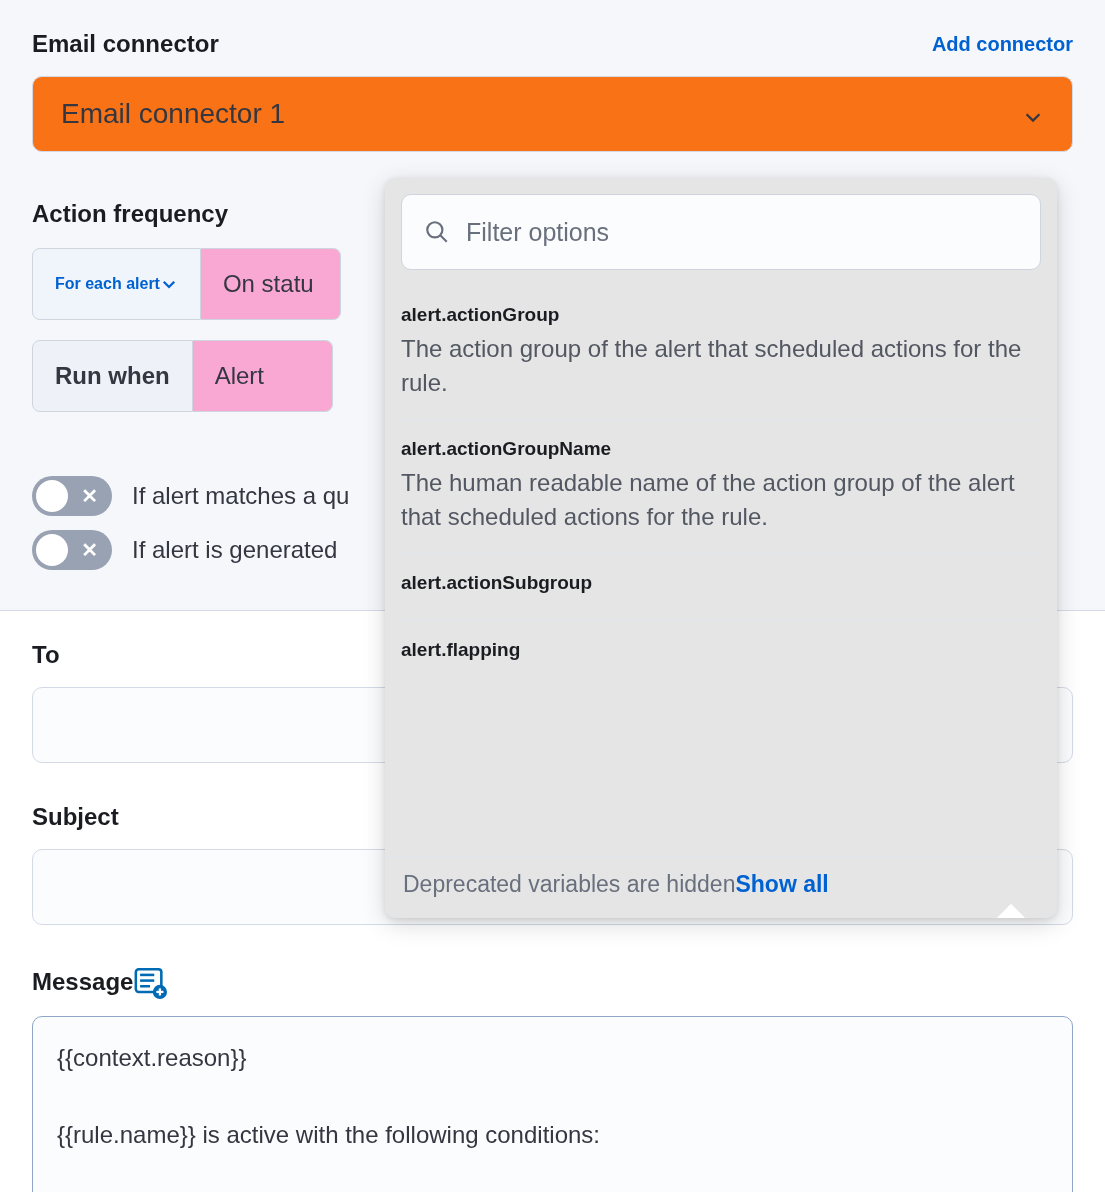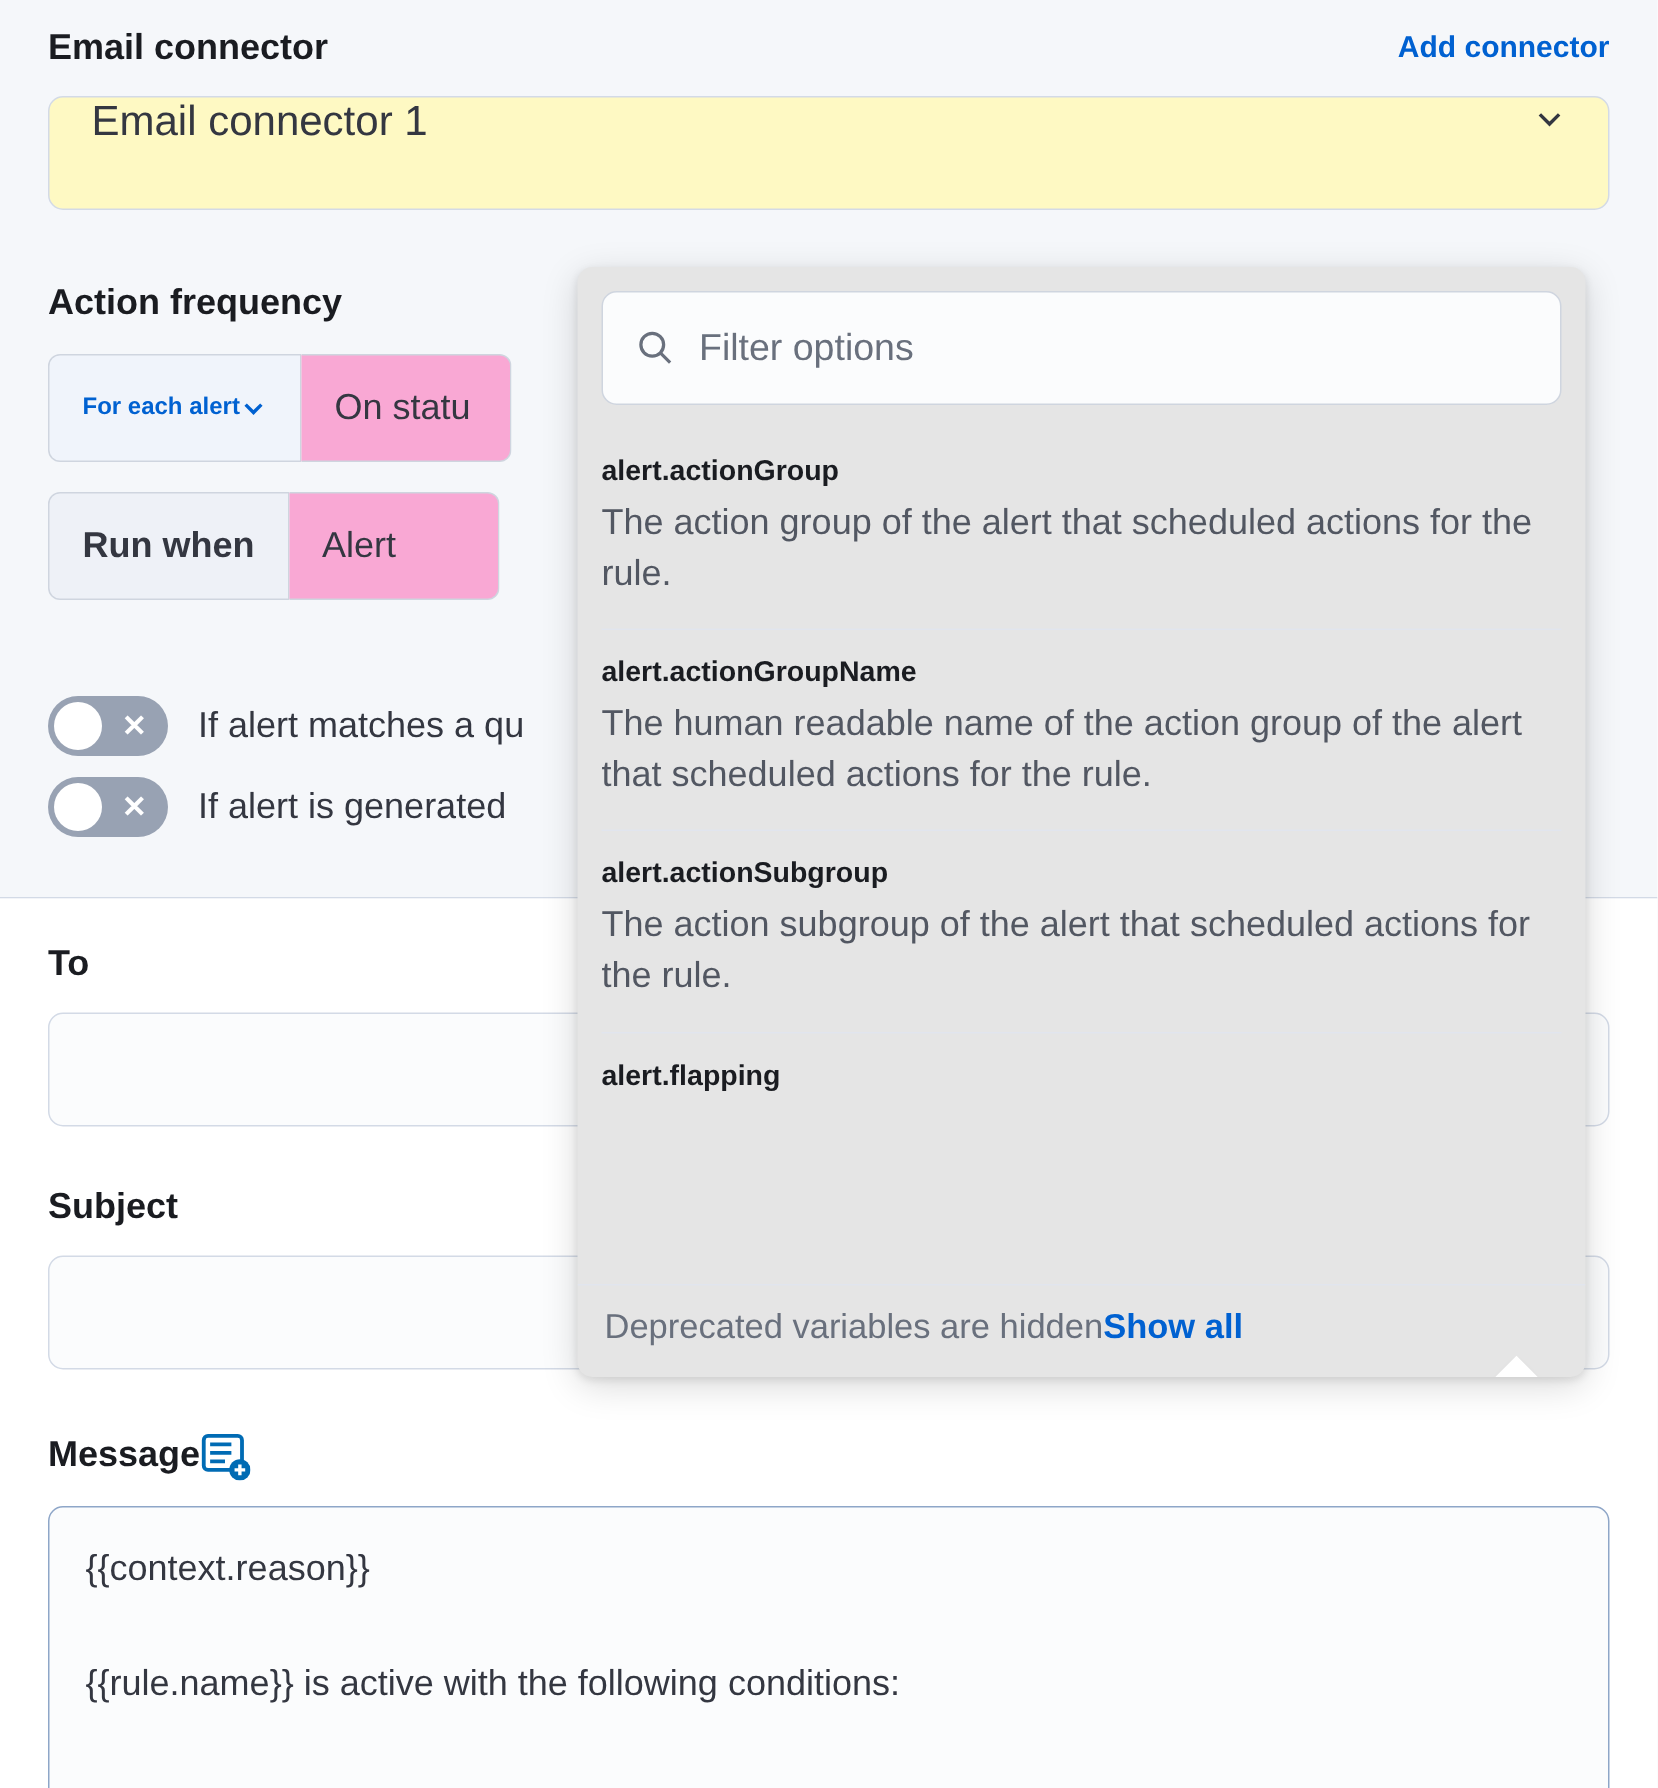--- a/index.html
+++ b/index.html
@@ -14,40 +14,41 @@
   }
   .top-section {
     padding: 18px 32px 0 32px;
     background: #f5f7fa;
   }
   .connector-header {
     display: flex;
     justify-content: space-between;
     align-items: center;
     margin-bottom: 18px;
+    margin-top: 12px;
   }
   .section-label {
     font-size: 24px;
     font-weight: 700;
     color: #1a1c21;
   }
   .link {
     font-size: 20px;
     font-weight: 700;
     color: #0061d1;
     text-decoration: none;
     cursor: pointer;
   }
   .connector-select {
-    background: #fef9c3;
+    background: #f97316;
     border: 1px solid #d3dae6;
     border-radius: 10px;
     height: 76px;
     display: flex;
-    align-items: flex-start;
+    align-items: center;
     justify-content: space-between;
     padding: 0 28px;
     font-size: 28px;
     color: #343741;
     cursor: pointer;
     margin-bottom: 48px;
   }
   .chevron-down {
     width: 22px;
     height: 22px;
@@ -372,21 +373,20 @@
       <div class="option-item">
         <div class="opt-name">alert.actionGroup</div>
         <div class="opt-desc">The action group of the alert that scheduled actions for the rule.</div>
       </div>
       <div class="option-item">
         <div class="opt-name">alert.actionGroupName</div>
         <div class="opt-desc">The human readable name of the action group of the alert that scheduled actions for the rule.</div>
       </div>
       <div class="option-item">
         <div class="opt-name">alert.actionSubgroup</div>
-        <div class="opt-desc">The action subgroup of the alert that scheduled actions for the rule.</div>
       </div>
       <div class="option-item">
         <div class="opt-name">alert.flapping</div>
       </div>
     </div>
   <div class="popover-footer">
     <span class="footer-note">Deprecated variables are hidden</span>
     <span class="footer-link">Show all</span>
   </div>
   <div class="popover-arrow"></div>

